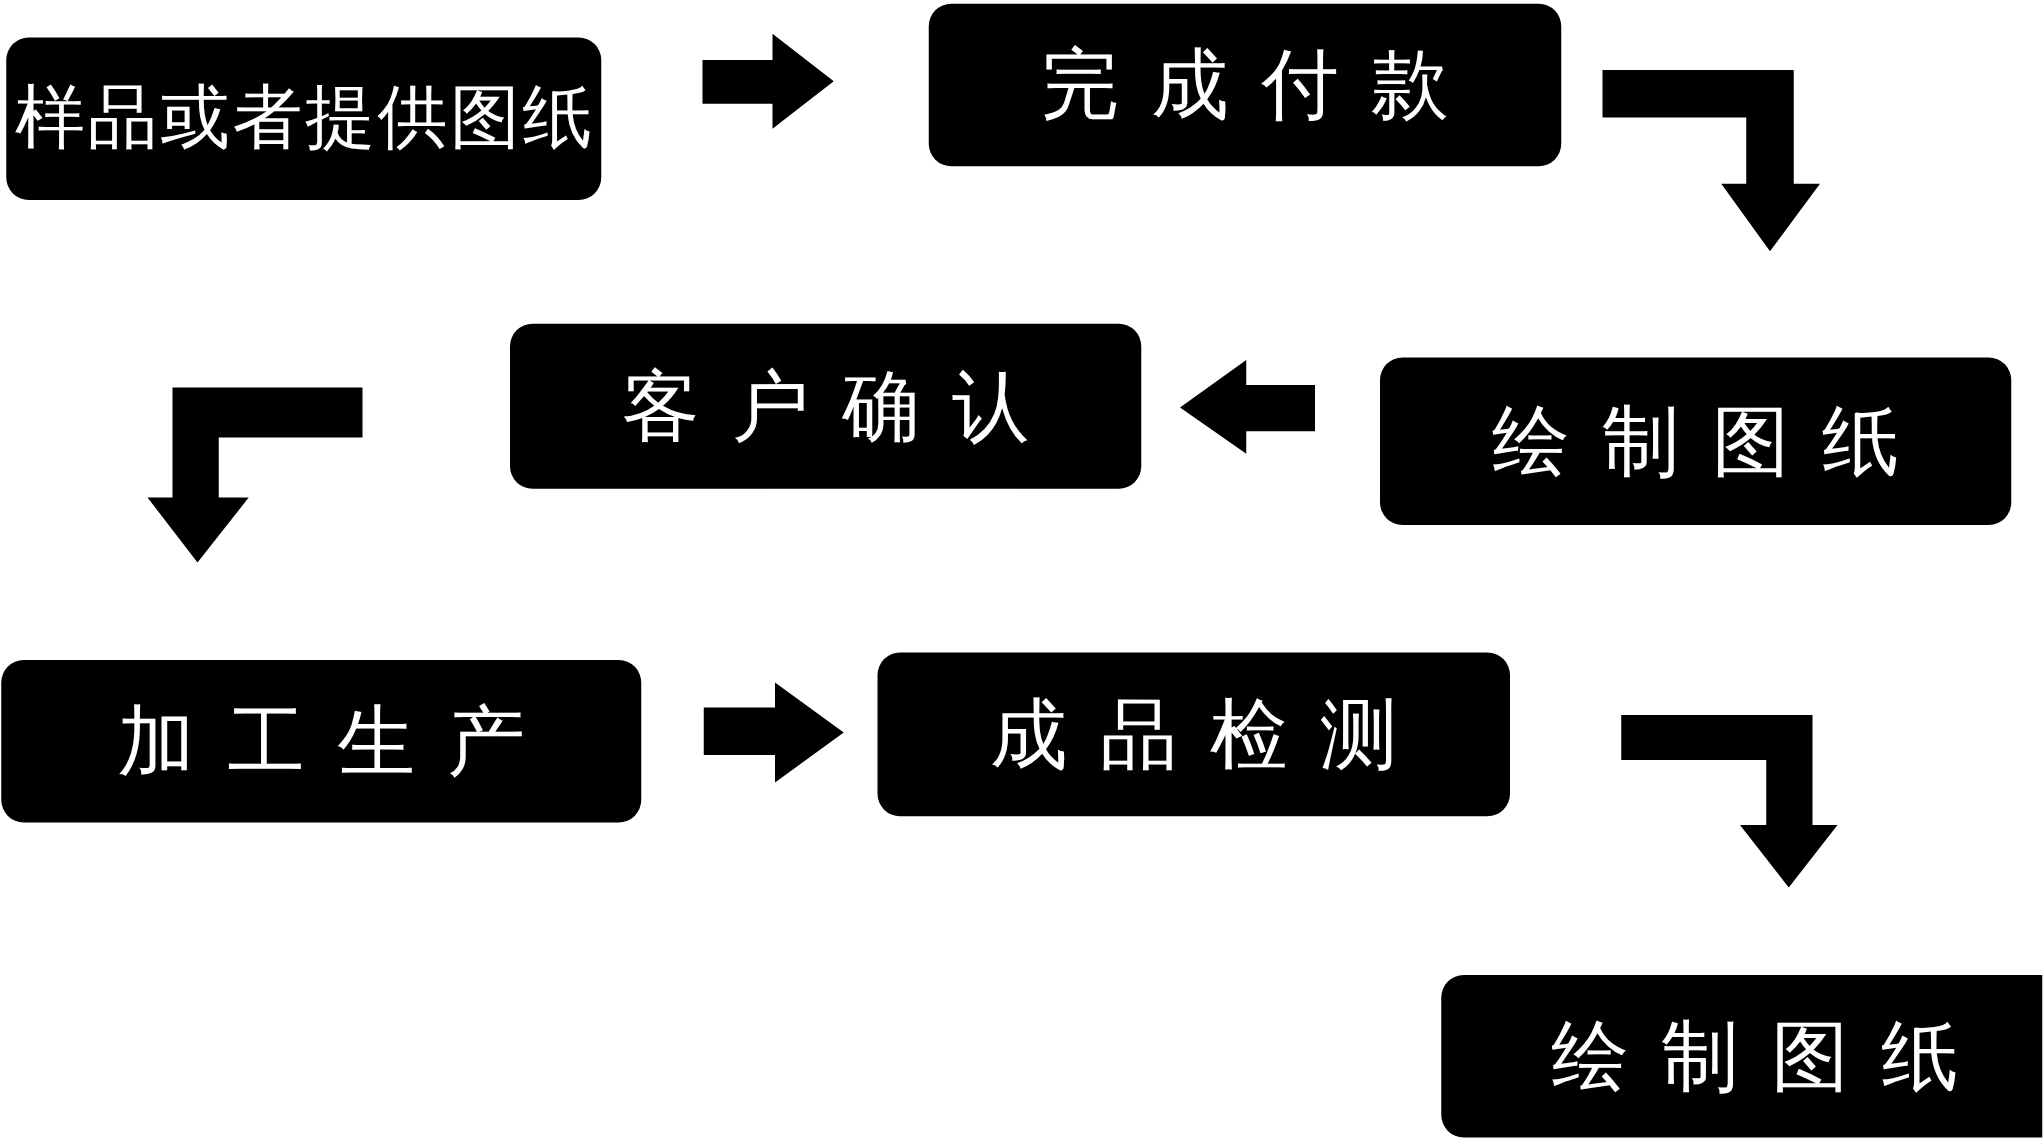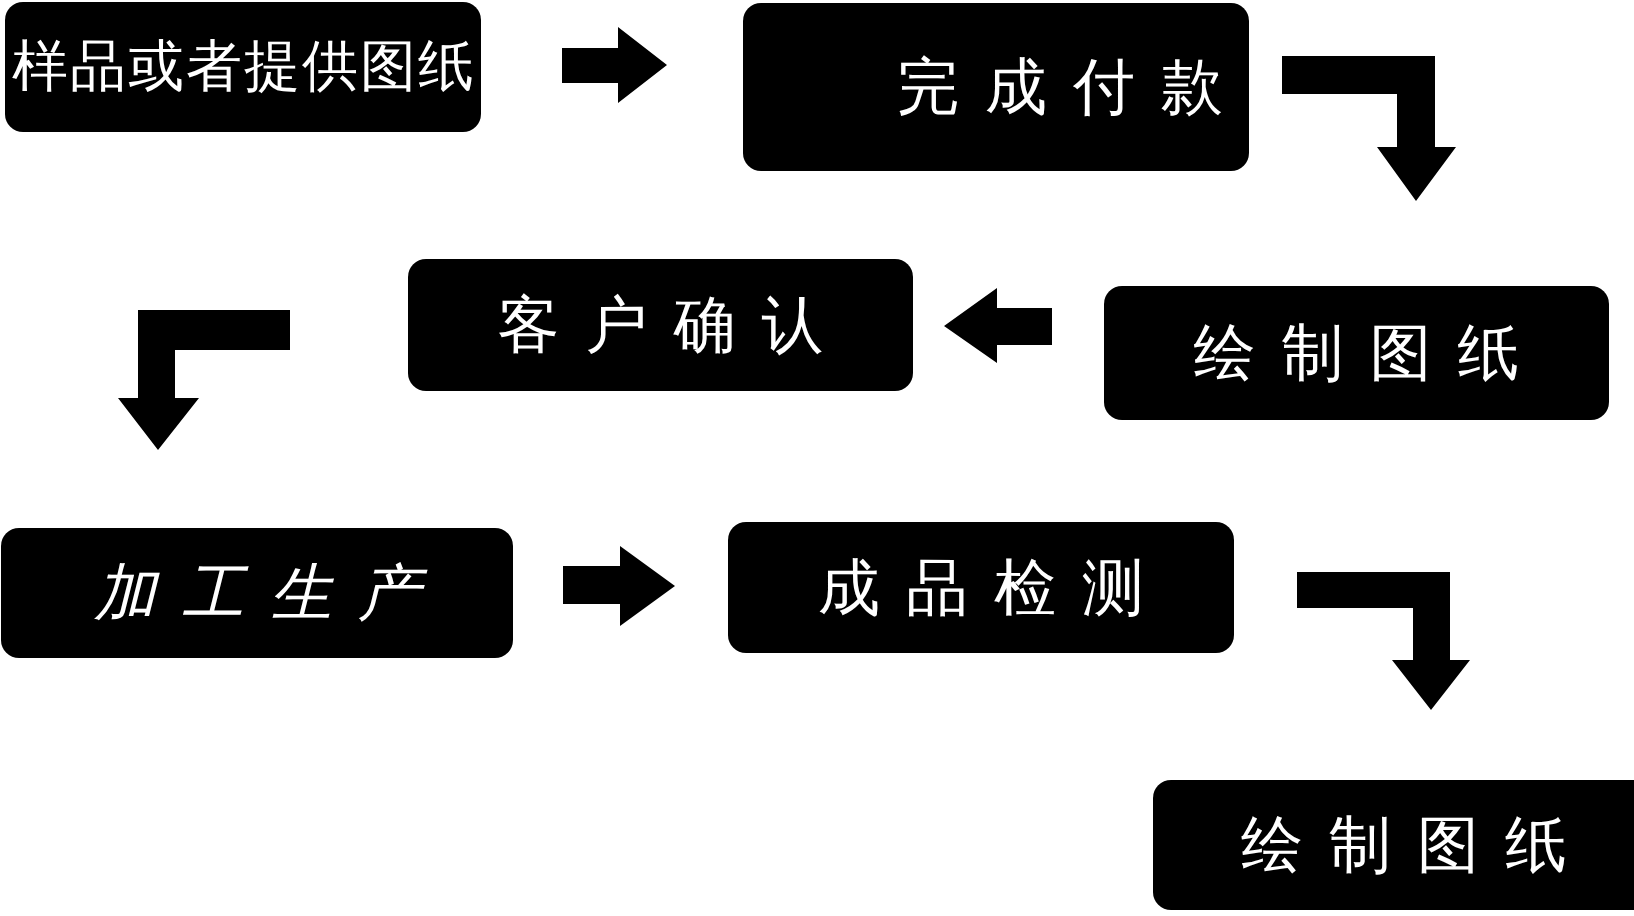--- a/index.html
+++ b/index.html
@@ -40,27 +40,28 @@
   .node.spaced {
     font-size: 62px;
     letter-spacing: 26px;
     padding-left: 26px; 
   }
   
   .node.tight {
     font-size: 56px;
     letter-spacing: 2px;
     padding-left: 2px;
+    margin-top: 28px;
   }
   .n1 { left: 5px;    top: 2px;   width: 474px; height: 130px; }
-  .n2 { left: 743px;  top: 3px;   width: 480px; height: 168px; justify-content: flex-end; }
+  .n2 { left: 743px;  top: 3px;   width: 480px; height: 130px; }
   .n3 { left: 1104px; top: 258px; width: 479px; height: 134px; margin-top: 28px; }
   .n4 { left: 408px;  top: 259px; width: 479px; height: 132px; text-align: center; }
-  .n5 { left: 1px;    top: 528px; width: 486px; height: 130px; font-style: italic; }
-  .n6 { left: 728px;  top: 522px; width: 480px; height: 131px; }
+  .n5 { left: 1px;    top: 528px; width: 486px; height: 130px; }
+  .n6 { left: 702px;  top: 522px; width: 480px; height: 131px; }
   .n7 { left: 1153px; top: 780px; width: 476px; height: 130px; }
 </style>
 </head>
 <body>
 
 <div class="canvas">
 
   <svg class="arrow-layer" viewBox="0 0 1634 916" xmlns="http://www.w3.org/2000/svg">
 
     <polygon points="562,48 618,48 618,27 667,65 618,103 618,83 562,83" fill="#000000"></polygon>

